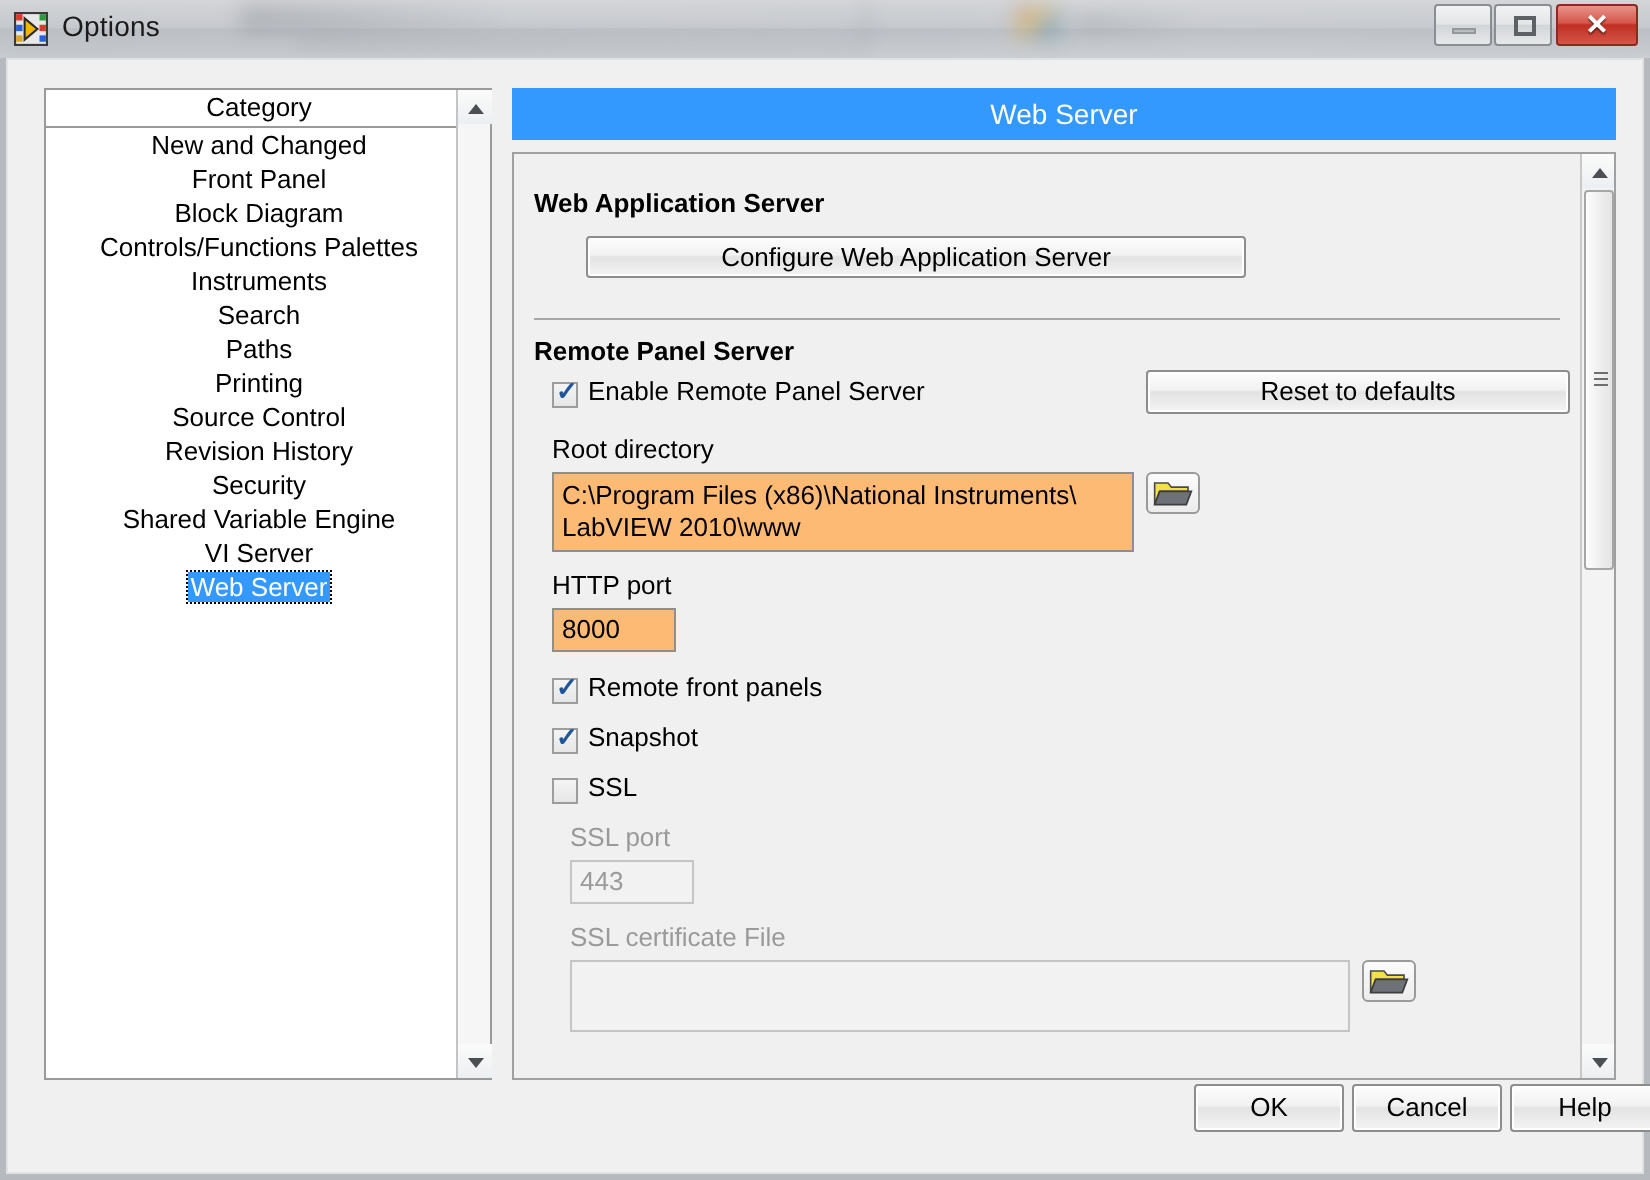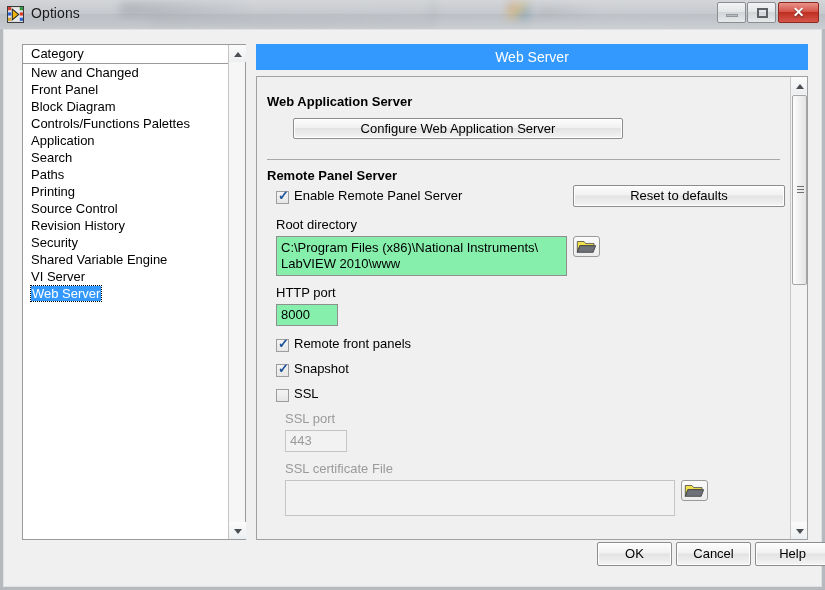--- a/index.html
+++ b/index.html
@@ -120,20 +120,21 @@
     position: absolute; left: 18px; top: 14px;
     width: 224px; height: 496px;
     background: #ffffff;
     border: 1px solid #9a9a9a;
     box-sizing: border-box;
   }
   #cat-list {
     position:absolute; left:0; top:0;
     width: 205px; height: 100%;
     overflow: hidden;
+    text-align: center;
   }
   .cat-item {
     height: 17px; line-height: 17px;
     padding-left: 8px;
     font-size: 13px; color: #000;
     white-space: nowrap;
     cursor: default;
   }
   .cat-item.header {
     border-bottom: 1px solid #9a9a9a;
@@ -217,21 +218,21 @@
     box-sizing: border-box;
     font-size: 13px; color:#000;
     text-align:center;
     cursor: default;
     box-shadow: inset 0 0 0 1px #ffffff;
     margin-left: 20px;
   }
 
   .textbox {
     position:absolute;
-    background:#86efac;
+    background:#fdba74;
     border: 1px solid #8f8f8f;
     box-sizing: border-box;
     font-size: 13px; color:#000;
     padding: 3px 4px;
     overflow:hidden;
     cursor: text;
   }
   .textbox.disabled {
     background:#f2f2f2; border-color:#c4c4c4; color:#9a9a9a;
   }
@@ -333,21 +334,21 @@
 
       <div id="category-panel">
         <div id="cat-list">
           <div class="cat-item header">
             <span>Category</span>
           </div>
           <div class="cat-item"><span>New and Changed</span></div>
           <div class="cat-item"><span>Front Panel</span></div>
           <div class="cat-item"><span>Block Diagram</span></div>
           <div class="cat-item"><span>Controls/Functions Palettes</span></div>
-          <div class="cat-item"><span>Application</span></div>
+          <div class="cat-item"><span>Instruments</span></div>
           <div class="cat-item"><span>Search</span></div>
           <div class="cat-item"><span>Paths</span></div>
           <div class="cat-item"><span>Printing</span></div>
           <div class="cat-item"><span>Source Control</span></div>
           <div class="cat-item"><span>Revision History</span></div>
           <div class="cat-item"><span>Security</span></div>
           <div class="cat-item"><span>Shared Variable Engine</span></div>
           <div class="cat-item"><span>VI Server</span></div>
           <div class="cat-item selected"><span>Web Server</span></div>
         </div>

